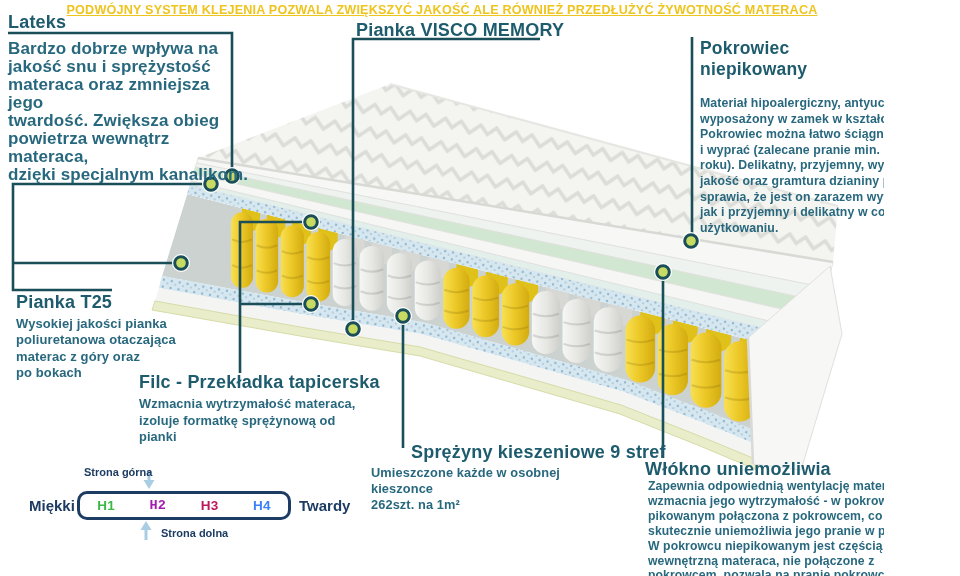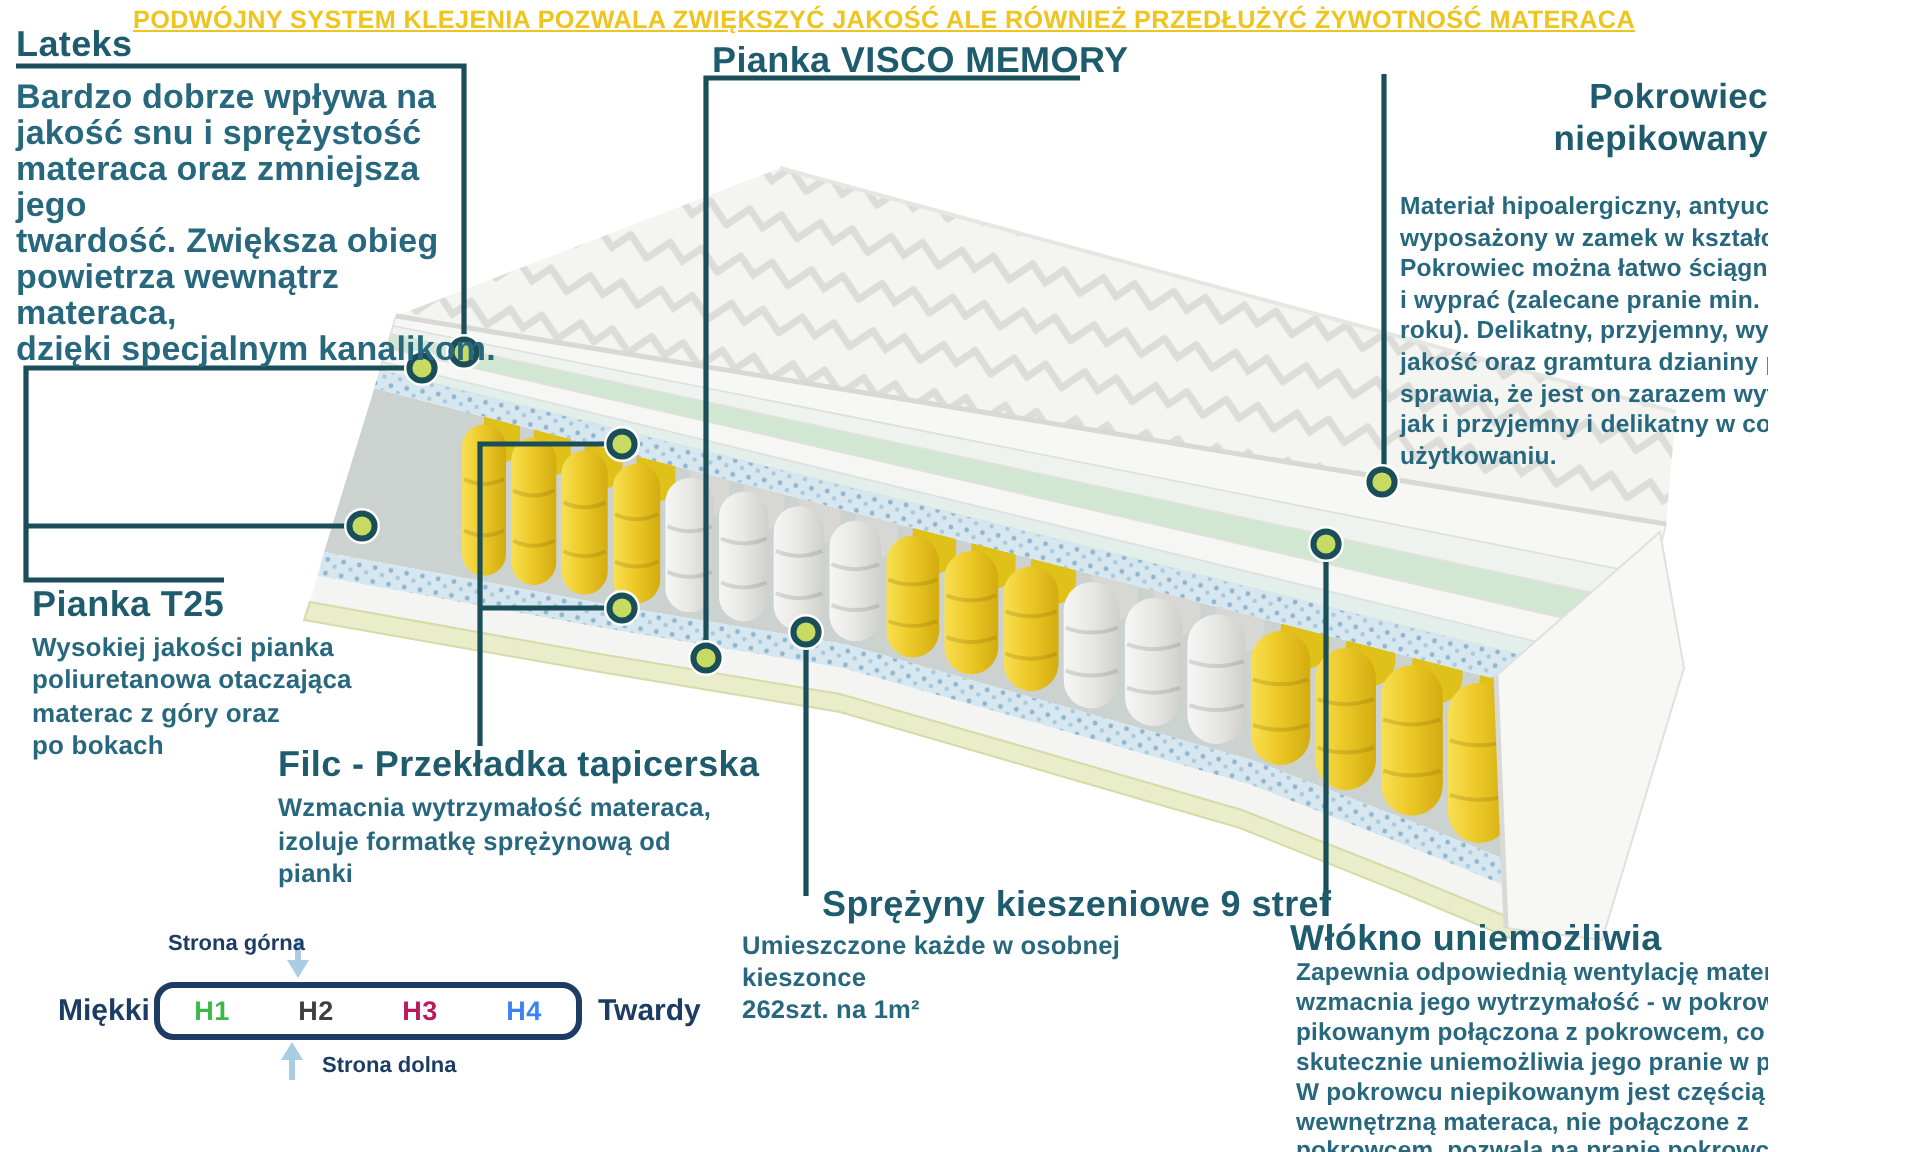--- a/index.html
+++ b/index.html
@@ -10,21 +10,21 @@
   #overlay-svg{z-index:2;pointer-events:none;}
   .txt{position:absolute;z-index:3;}
   .banner{left:0;right:0;top:3px;text-align:center;font-size:12.6px;font-weight:bold;
           color:#eec41f;text-decoration:underline;letter-spacing:.2px;}
   .title{font-weight:bold;color:#1d5b6d;letter-spacing:.2px;}
   .body{font-weight:bold;color:#28687e;white-space:pre-line;letter-spacing:.1px;}
   .lateks-title{left:8px;top:12px;font-size:18px;}
   .lateks-body{left:8px;top:40px;font-size:17px;line-height:18px;width:240px;}
   .visco-title{left:356px;top:20px;font-size:18px;}
   .visco-body{left:366px;top:51px;font-size:13.4px;line-height:19.4px;width:360px;}
-  .pokrowiec-title{left:700px;top:38px;font-size:17.5px;text-align:right;}
+  .pokrowiec-title{left:700px;top:38px;font-size:17.5px;}
   .pokrowiec-body{left:700px;top:61px;font-size:12.3px;line-height:15.6px;width:258px;margin-top:35px;}
   .t25-title{left:16px;top:292px;font-size:18px;}
   .t25-body{left:16px;top:316px;font-size:13px;line-height:16.4px;width:200px;}
   .filc-title{left:139px;top:372px;font-size:18px;}
   .filc-body{left:139px;top:396px;font-size:12.8px;line-height:16.5px;width:230px;}
   .sprezyny-title{left:371px;top:442px;font-size:18px;margin-left:40px;}
   .sprezyny-body1{left:371px;top:465px;font-size:12.8px;line-height:16px;width:250px;}
   .sprezyny-body2{left:371px;top:500px;font-size:12.8px;line-height:16.8px;width:250px;}
   .wlokno-title{left:645px;top:459px;font-size:18px;}
   .wlokno-body{left:648px;top:479px;font-size:12.2px;line-height:14.9px;width:312px;}
@@ -256,20 +256,20 @@
 pikowanym połączona z pokrowcem, co
 skutecznie uniemożliwia jego pranie w pralce.
 W pokrowcu niepikowanym jest częścią
 wewnętrzną materaca, nie połączone z
 pokrowcem, pozwala na pranie pokrowca w pralce.</div>
 
   <div class="txt navy side-top">Strona górna</div>
   <div class="txt navy miekki">Miękki</div>
   <div class="scale-box">
     <span class="lv1" style="color: rgb(60, 184, 72);">H1</span>
-    <span class="lv2" style="color: #404040;">H2</span>
+    <span class="lv2" style="color: #a21caf; font-family: Liberation Mono, monospace;">H2</span>
     <span class="lv3" style="color: #be185d;">H3</span>
     <span class="lv4" style="color: #3b82f6; text-align: center;">H4</span>
   </div>
   <div class="txt navy twardy">Twardy</div>
   <div class="txt navy side-bottom">Strona dolna</div>
 
 </div>
 
 </body></html>

